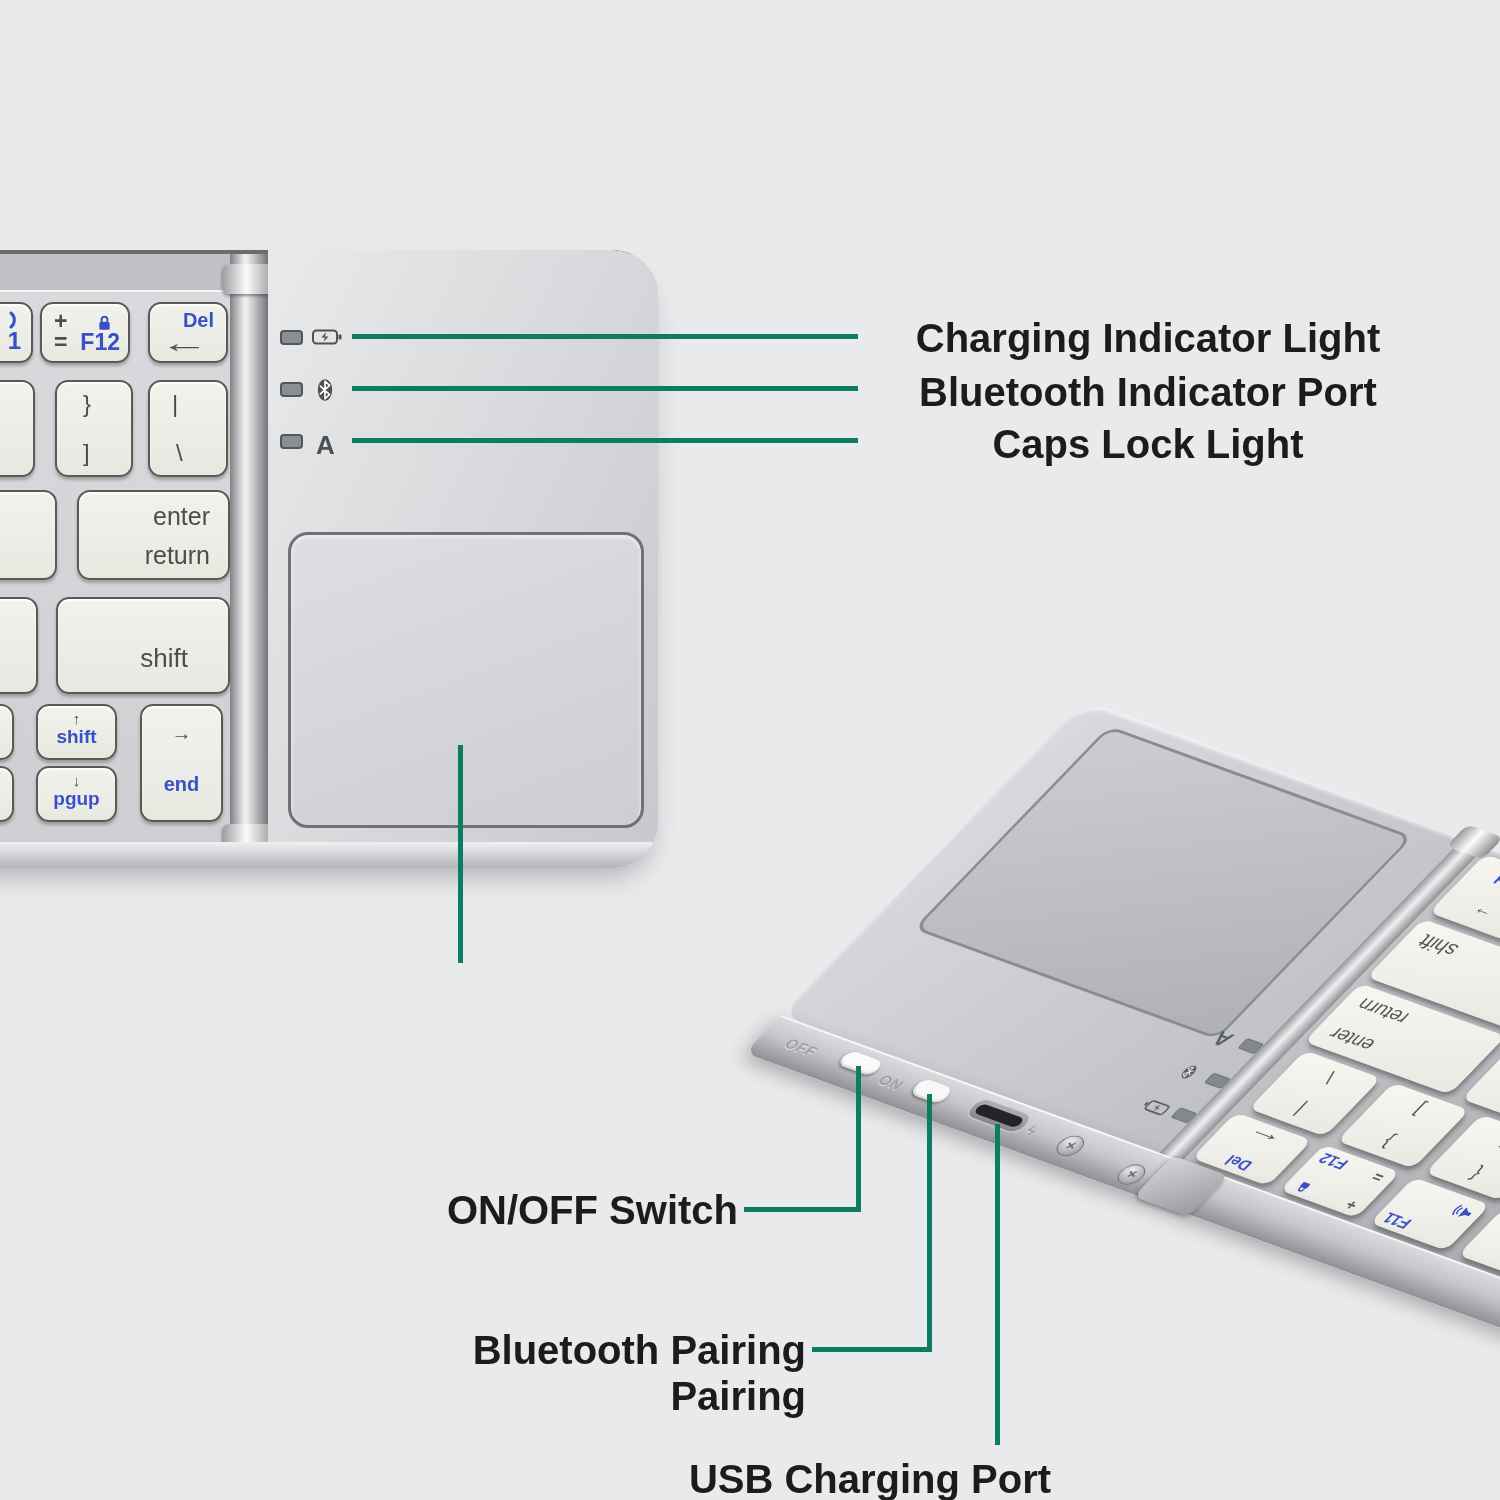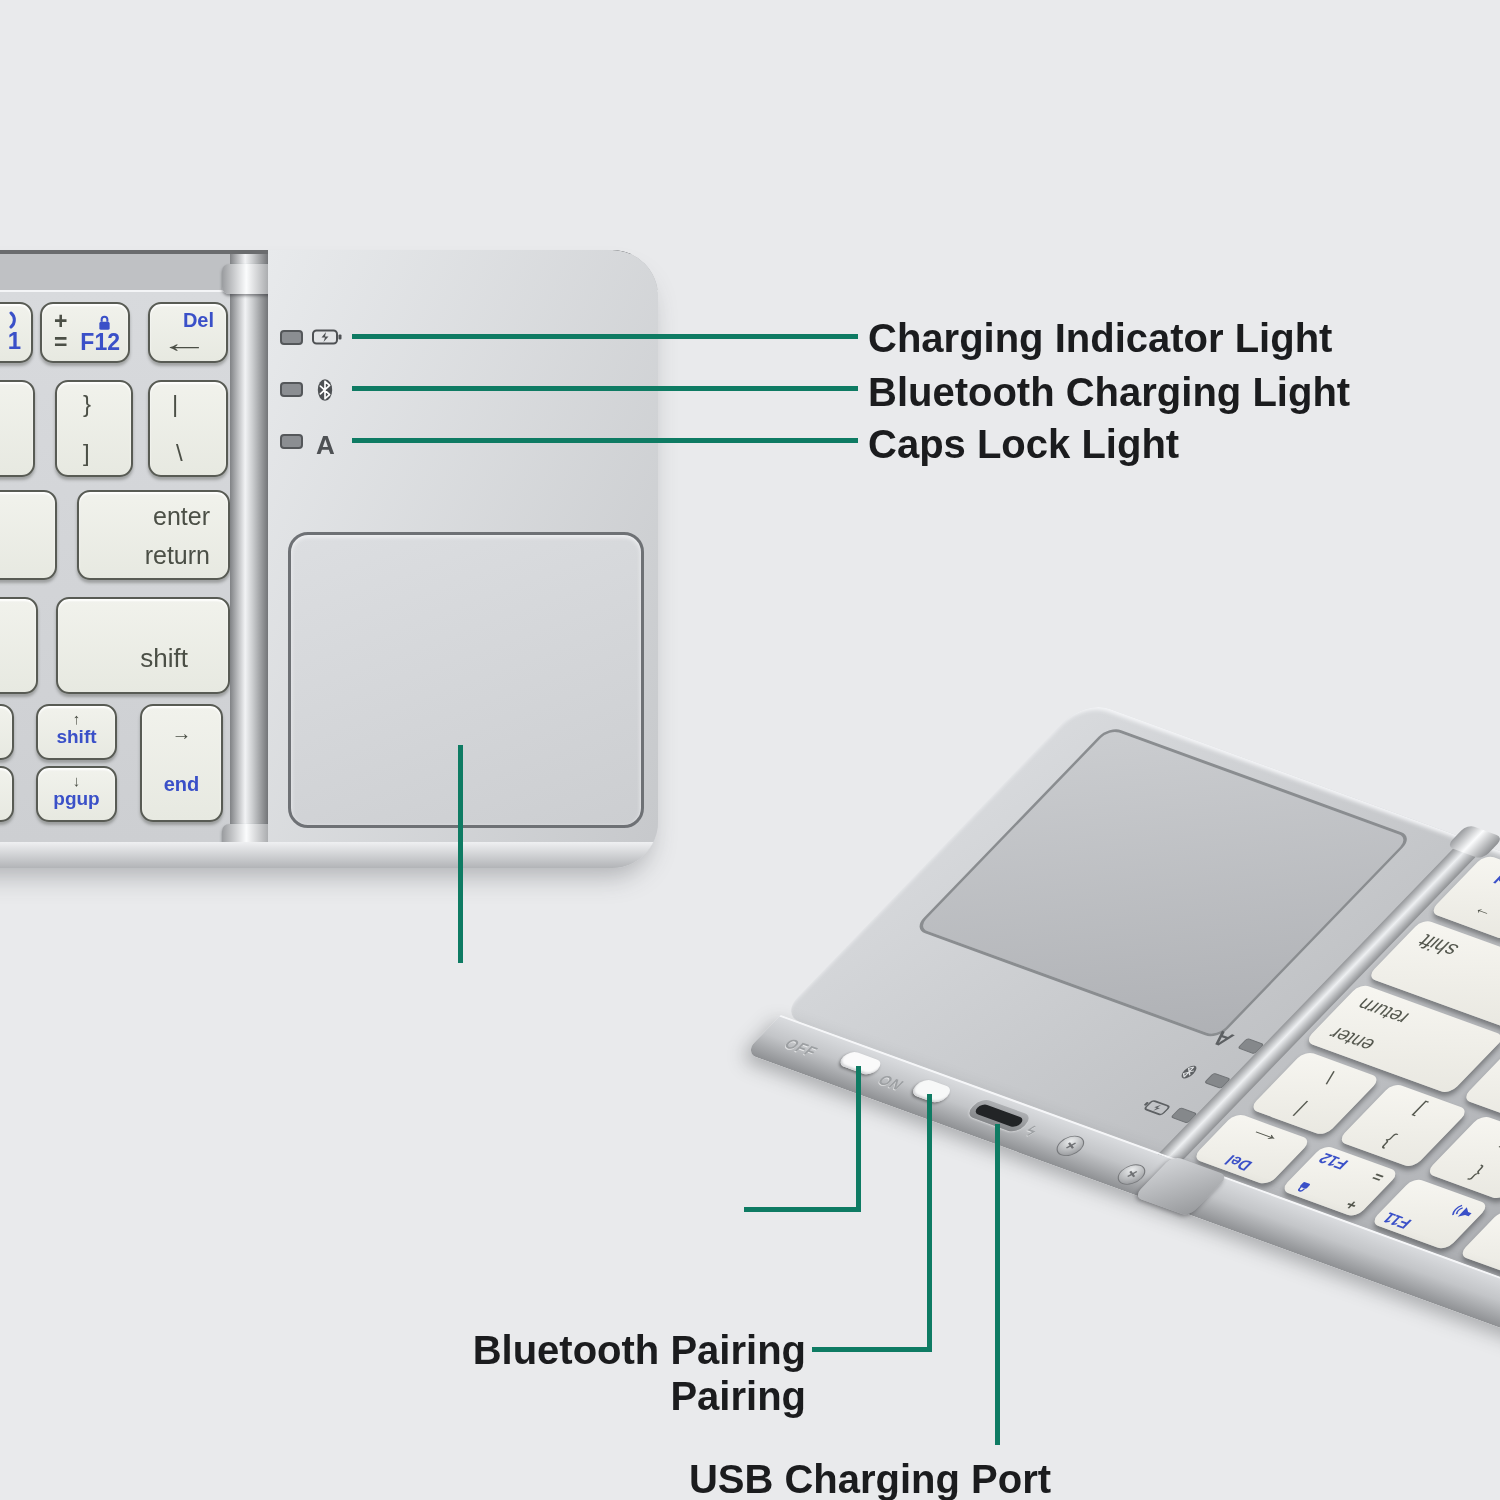--- a/index.html
+++ b/index.html
@@ -6,21 +6,21 @@
   #stage{position:relative;width:1500px;height:1500px;background:#e9eaec;overflow:hidden;
          font-family:"Liberation Sans",sans-serif;}
 
   
   #title{position:absolute;left:0;right:0;top:52px;text-align:center;
          font-size:104px;font-weight:700;letter-spacing:2px;color:#1e8f6c;
          text-shadow:-4px 5px 5px rgba(100,102,106,0.55);}
 
   
   .gline{position:absolute;background:#0e7b63;}
-  .lbl{position:absolute;color:#1b1c1e;font-weight:700;font-size:40px;line-height:46px;}
+  .lbl{position:absolute;color:#1b1c1e;font-weight:700;font-size:40px;line-height:46px;text-align:center;}
   .lbl.right{text-align:right;}
   .lbl.center{text-align:center;}
 
   
   #kb1{position:absolute;left:-62px;top:250px;width:720px;height:618px;
        border-radius:0 46px 46px 0;background:linear-gradient(180deg,#dfe1e4,#ccced1);
        box-shadow:0 16px 26px -8px rgba(70,72,76,0.35);overflow:hidden;}
   #kb1 .backedge{position:absolute;left:0;top:0;width:100%;height:42px;
        background:#bfc1c4;border-top:4px solid #6a6c6e;border-bottom:2px solid #f4f5f7;box-sizing:border-box;}
   #kb1 .frontedge{position:absolute;left:0;bottom:0;width:100%;height:26px;
@@ -183,21 +183,21 @@
 
     <div id="tp1"></div>
     <div class="frontedge"></div>
   </div>
 
   <div class="gline" style="left:352px;top:334px;width:506px;height:5px;"></div>
   <div class="gline" style="left:352px;top:386px;width:506px;height:5px;"></div>
   <div class="gline" style="left:352px;top:438px;width:506px;height:5px;"></div>
 
   <div class="lbl" style="left:868px;top:315px;width:560px;">Charging Indicator Light</div>
-  <div class="lbl" style="left:868px;top:369px;width:560px;">Bluetooth Charging Light</div>
+  <div class="lbl" style="left:868px;top:369px;width:560px;">Bluetooth Indicator Port</div>
   <div class="lbl" style="left:868px;top:421px;width:560px;">Caps Lock Light</div>
 
   <div class="gline" style="left:458px;top:745px;width:5px;height:218px;"></div>
 
   <div id="kb2">
     <div class="surface">
       <div id="tp2"></div>
 
       <div class="ico2" style="left:390px;top:258px;font-size:22px;font-weight:700;">A</div>
       <div class="led2" style="left:418px;top:262px;"></div>
@@ -307,20 +307,21 @@
         </div>
       <div class="screw" style="left:420px;top:16px;">
           <span>+</span>
         </div>
       <div id="bracket"></div>
     </div>
   </div>
 
   <div class="gline" style="left:856px;top:1066px;width:5px;height:146px;"></div>
   <div class="gline" style="left:744px;top:1207px;width:117px;height:5px;"></div>
+  <div class="lbl right" style="left:398px;top:1187px;width:340px;">ON/OFF Switch</div>
 
   <div class="gline" style="left:927px;top:1094px;width:5px;height:258px;"></div>
   <div class="gline" style="left:812px;top:1347px;width:120px;height:5px;"></div>
   <div class="lbl right" style="left:346px;top:1327px;width:460px;">Bluetooth Pairing Pairing</div>
 
   <div class="gline" style="left:995px;top:1124px;width:5px;height:321px;"></div>
   <div class="lbl center" style="left:640px;top:1456px;width:460px;">USB Charging Port</div>
 
 </div>
 

